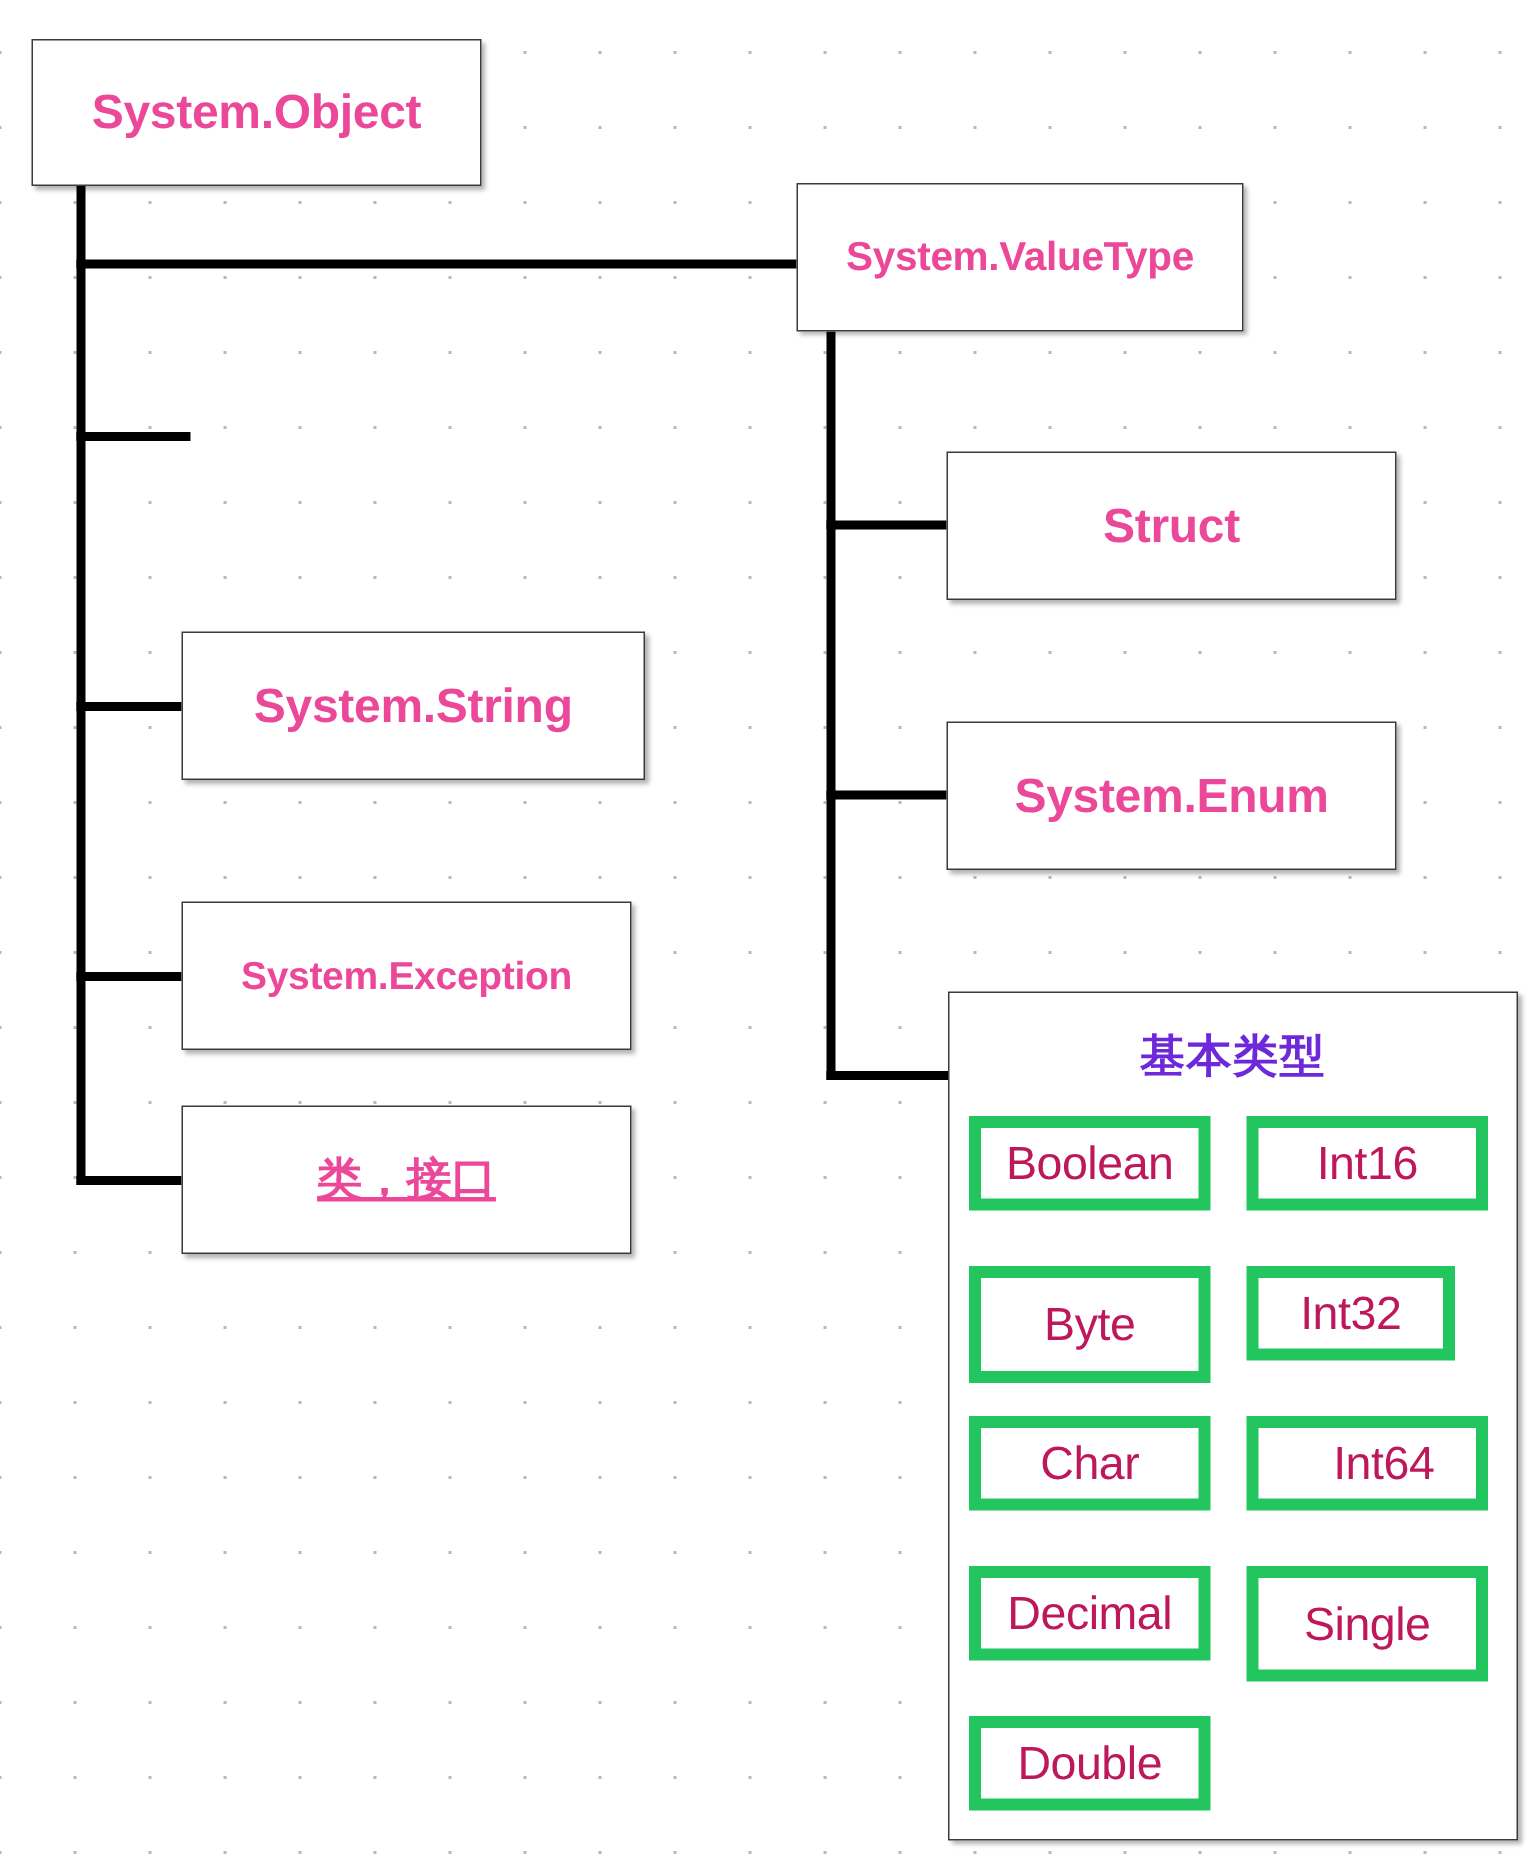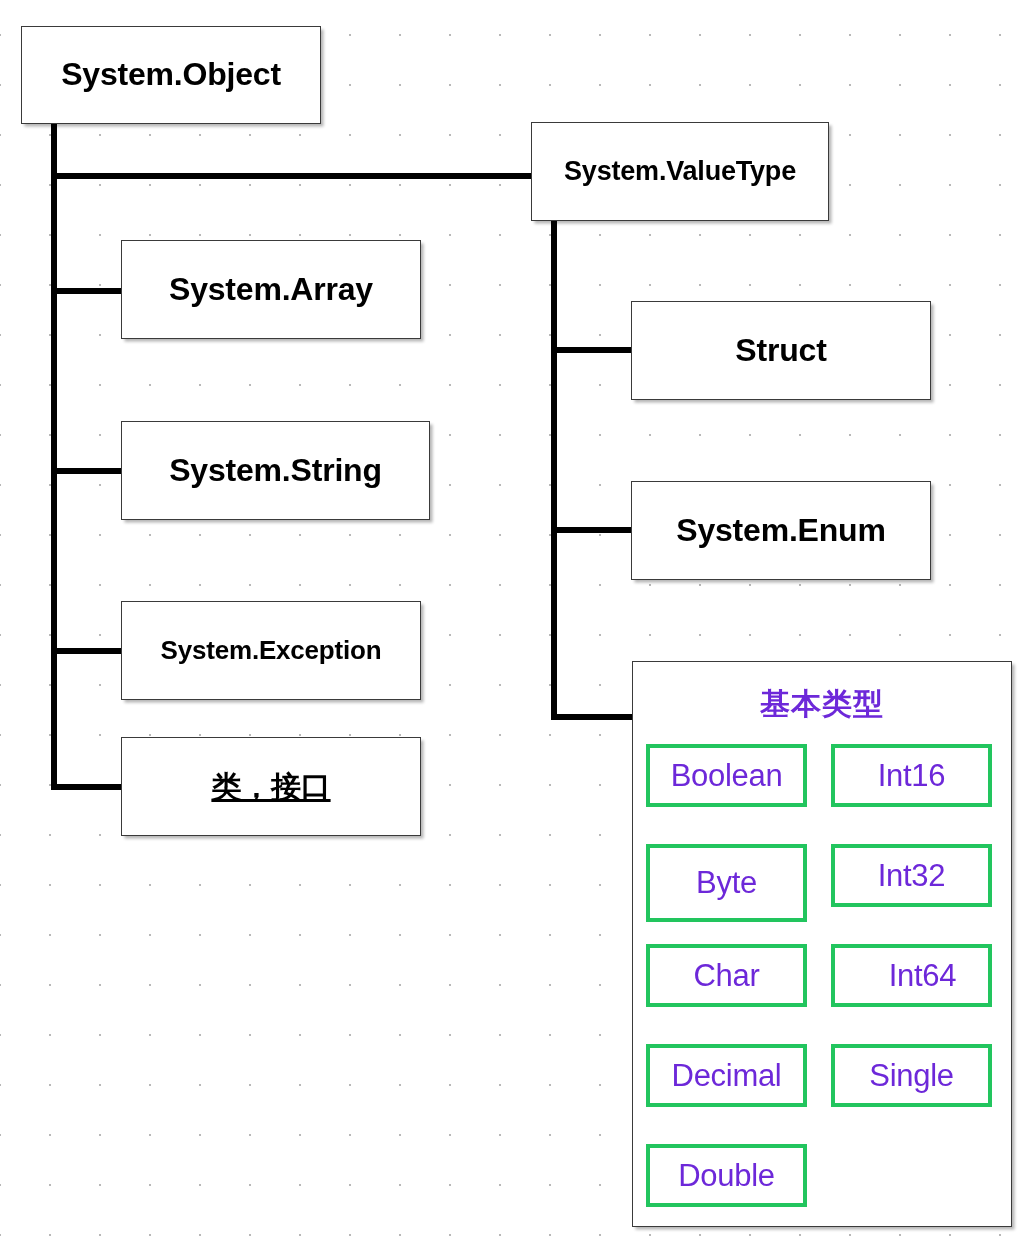--- a/index.html
+++ b/index.html
@@ -21,21 +21,21 @@
 
   
   .node {
     position: absolute;
     box-sizing: border-box;
     background: #ffffff;
     border: 1.6px solid #3a3a3a;
     display: flex;
     align-items: center;
     justify-content: center;
-    color: #000000;
+    color: #ec4899;
     font-weight: bold;
     letter-spacing: -0.2px;
     box-shadow: 2.5px 2.5px 3px rgba(0,0,0,0.30);
     text-align: center;
     line-height: 1.1;
     padding: 0 6px;
   }
 
   
   .edge {
@@ -59,26 +59,26 @@
     text-align: center;
     font-size: 30px;
     font-weight: bold;
     color: #6d28d9;
     letter-spacing: 1px;
   }
   .prim {
     position: absolute;
     box-sizing: border-box;
     background: #ffffff;
-    border: 4px solid #22c55e;
+    border: 8px solid #22c55e;
     display: flex;
     align-items: center;
     justify-content: center;
     font-size: 31px;
-    color: #6d28d9;
+    color: #be185d;
     letter-spacing: -0.3px;
   }
 </style>
 </head>
 <body>
 
 <div id="canvas">
 
   <div class="edge" style="left:51px; top:118px; width:6px; height:672px;"></div>
 
@@ -95,23 +95,20 @@
   <div class="edge" style="left:551px; top:714px; width:86px; height:6px;"></div>
 
   <div class="node" style="left:21px; top:26px; width:300px; height:98px; font-size:32px;">
     <span>System.Object</span>
   </div>
 
   <div class="node" style="left:531px; top:122px; width:298px; height:99px; font-size:27px;text-align:right;">
     <span>System.ValueType</span>
   </div>
 
-  <div class="node" style="left:121px; top:240px; width:300px; height:99px; font-size:32px;">
-    <span>System.Array</span>
-  </div>
 
   <div class="node" style="left:121px; top:421px; width:309px; height:99px; font-size:32px;">
     <span>System.String</span>
   </div>
 
   <div class="node" style="left:121px; top:601px; width:300px; height:99px; font-size:26px;">
     <span>System.Exception</span>
   </div>
 
   <div class="node" style="left:121px; top:737px; width:300px; height:99px; font-size:30px;text-decoration:underline;">
@@ -142,24 +139,24 @@
     <div class="prim" style="left:13px; top:382px; width:161px; height:63px;">
       <span>Decimal</span>
     </div>
     <div class="prim" style="left:13px; top:482px; width:161px; height:63px;">
       <span>Double</span>
     </div>
 
     <div class="prim" style="left:198px; top:82px; width:161px; height:63px;">
       <span>Int16</span>
     </div>
-    <div class="prim" style="left:198px; top:182px; width:161px; height:63px;">
+    <div class="prim" style="left:198px; top:182px; width:139px; height:63px;">
       <span>Int32</span>
     </div>
     <div class="prim" style="left:198px; top:282px; width:161px; height:63px;padding-left:22px;">
       <span>Int64</span>
     </div>
-    <div class="prim" style="left:198px; top:382px; width:161px; height:63px;text-align:center;">
+    <div class="prim" style="left:198px; top:382px; width:161px; height:77px;text-align:center;">
       <span>Single</span>
     </div>
   </div>
 
 </div>
 
 </body></html>

